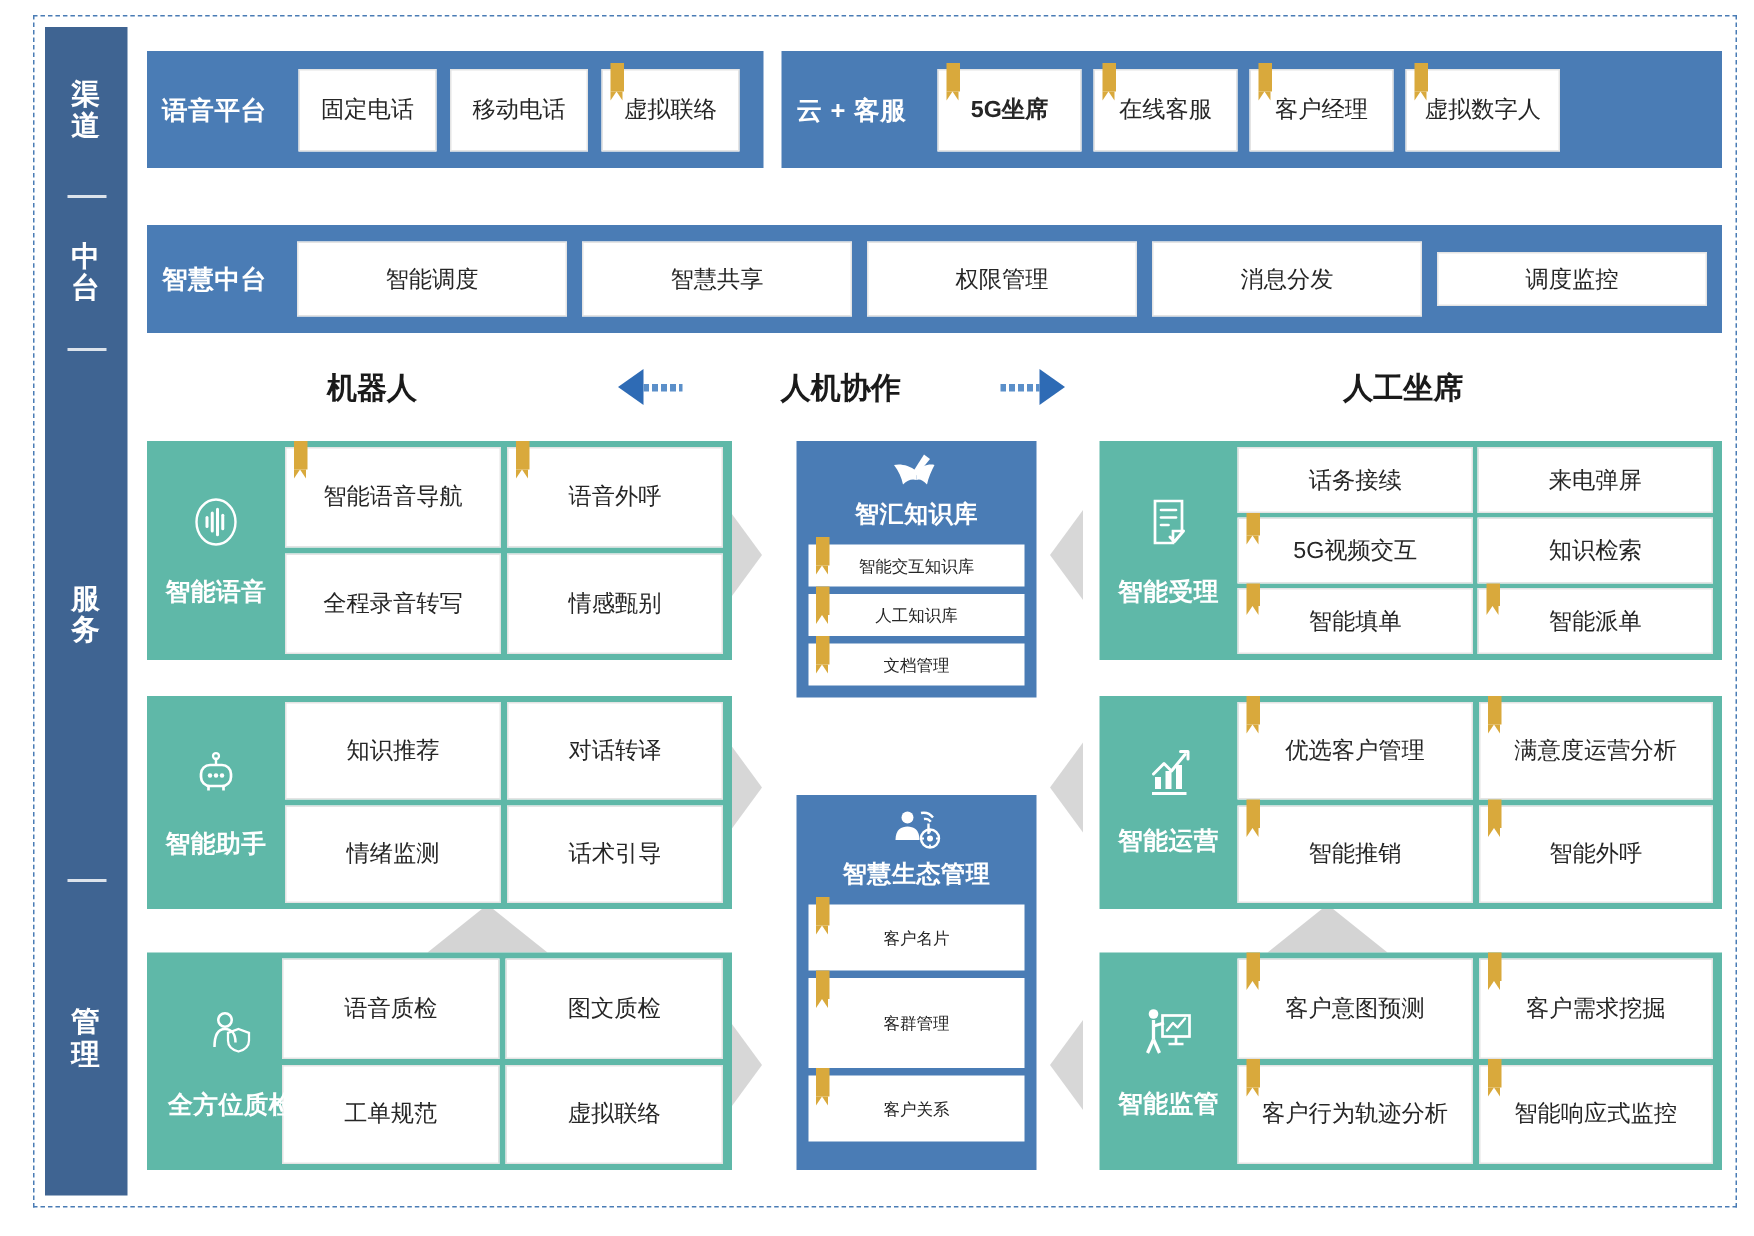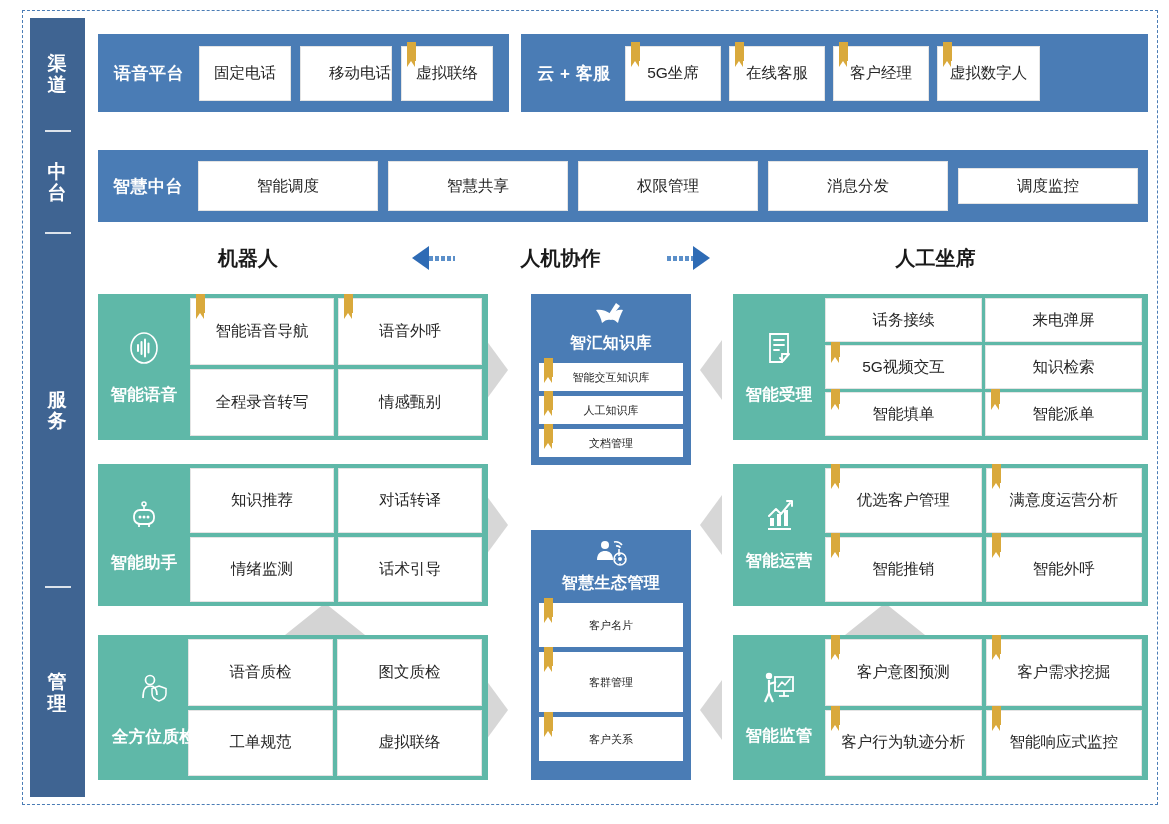--- a/index.html
+++ b/index.html
@@ -59,21 +59,20 @@
     background: #4A7CB5;
     display: flex;
     align-items: center;
   }
   .bar-title {
     color: #ffffff;
     font-size: 17px;
     font-weight: bold;
     white-space: nowrap;
     letter-spacing: 0.5px;
-    text-align: center;
   }
   .chip {
     position: relative;
     background: #ffffff;
     color: #262626;
     font-size: 15.5px;
     display: flex;
     align-items: center;
     justify-content: center;
     white-space: nowrap;
@@ -257,32 +256,32 @@
       <span>管</span>
       <span>理</span>
     </div>
   </div>
 
   <div class="bar-row" style="left:98px; top:34px; width:411px; height:78px; padding:0 10px; gap:9px;">
     <div class="bar-title" style="width:82px;">语音平台</div>
     <div class="chip" style="width:92px; height:55px;">
       <span>固定电话</span>
     </div>
-    <div class="chip" style="width:92px; height:55px;justify-content:flex-end;">
+    <div class="chip" style="width:92px; height:55px;">
       <span>移动电话</span>
     </div>
     <div class="chip" style="width:92px; height:55px;">
       <i class="tag"></i>
       <span>虚拟联络</span>
     </div>
   </div>
 
   <div class="bar-row" style="left:521px; top:34px; width:627px; height:78px; padding:0 10px; gap:8px;">
     <div class="bar-title" style="width:86px;">云 + 客服</div>
-    <div class="chip" style="width:96px; height:55px;">
+    <div class="chip" style="width:96px; height:55px;font-weight:bold;">
       <i class="tag"></i>
       <span>5G坐席</span>
     </div>
     <div class="chip" style="width:96px; height:55px;">
       <i class="tag"></i>
       <span>在线客服</span>
     </div>
     <div class="chip" style="width:96px; height:55px;">
       <i class="tag"></i>
       <span>客户经理</span>

